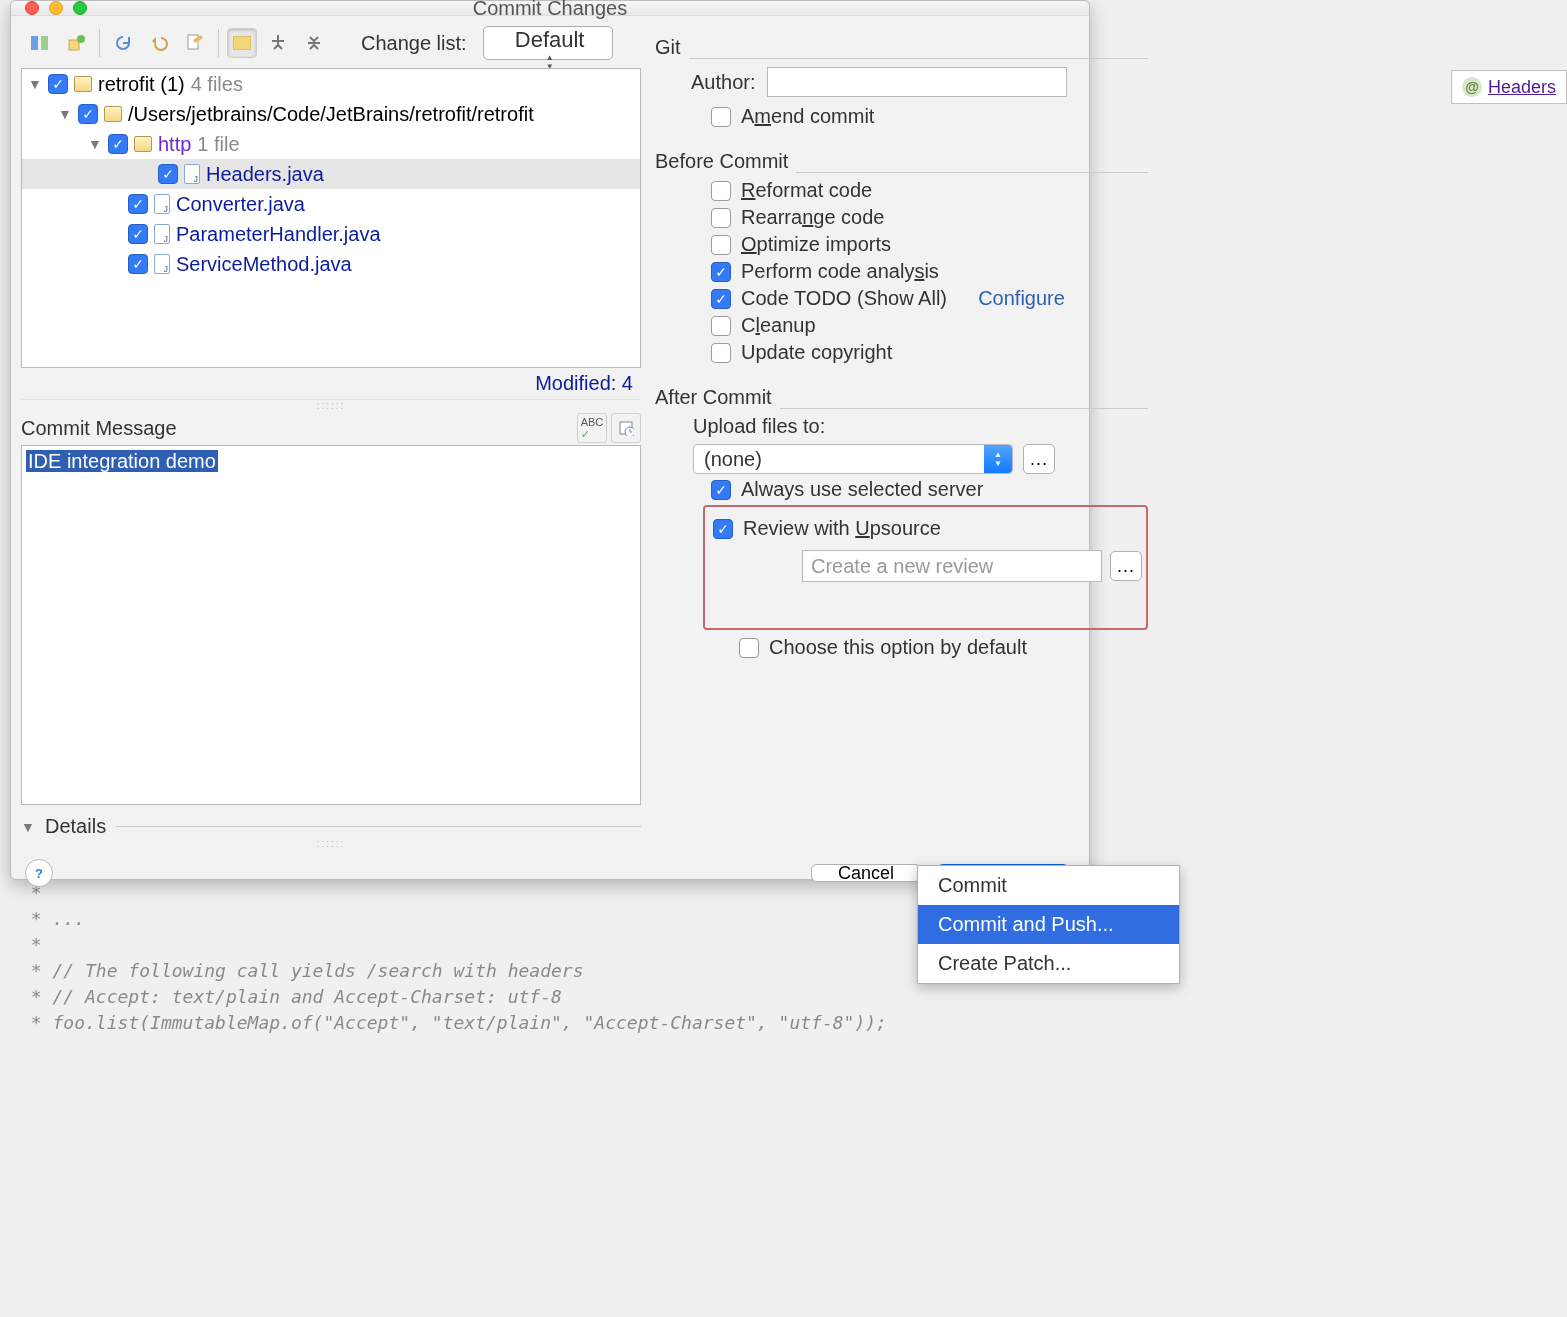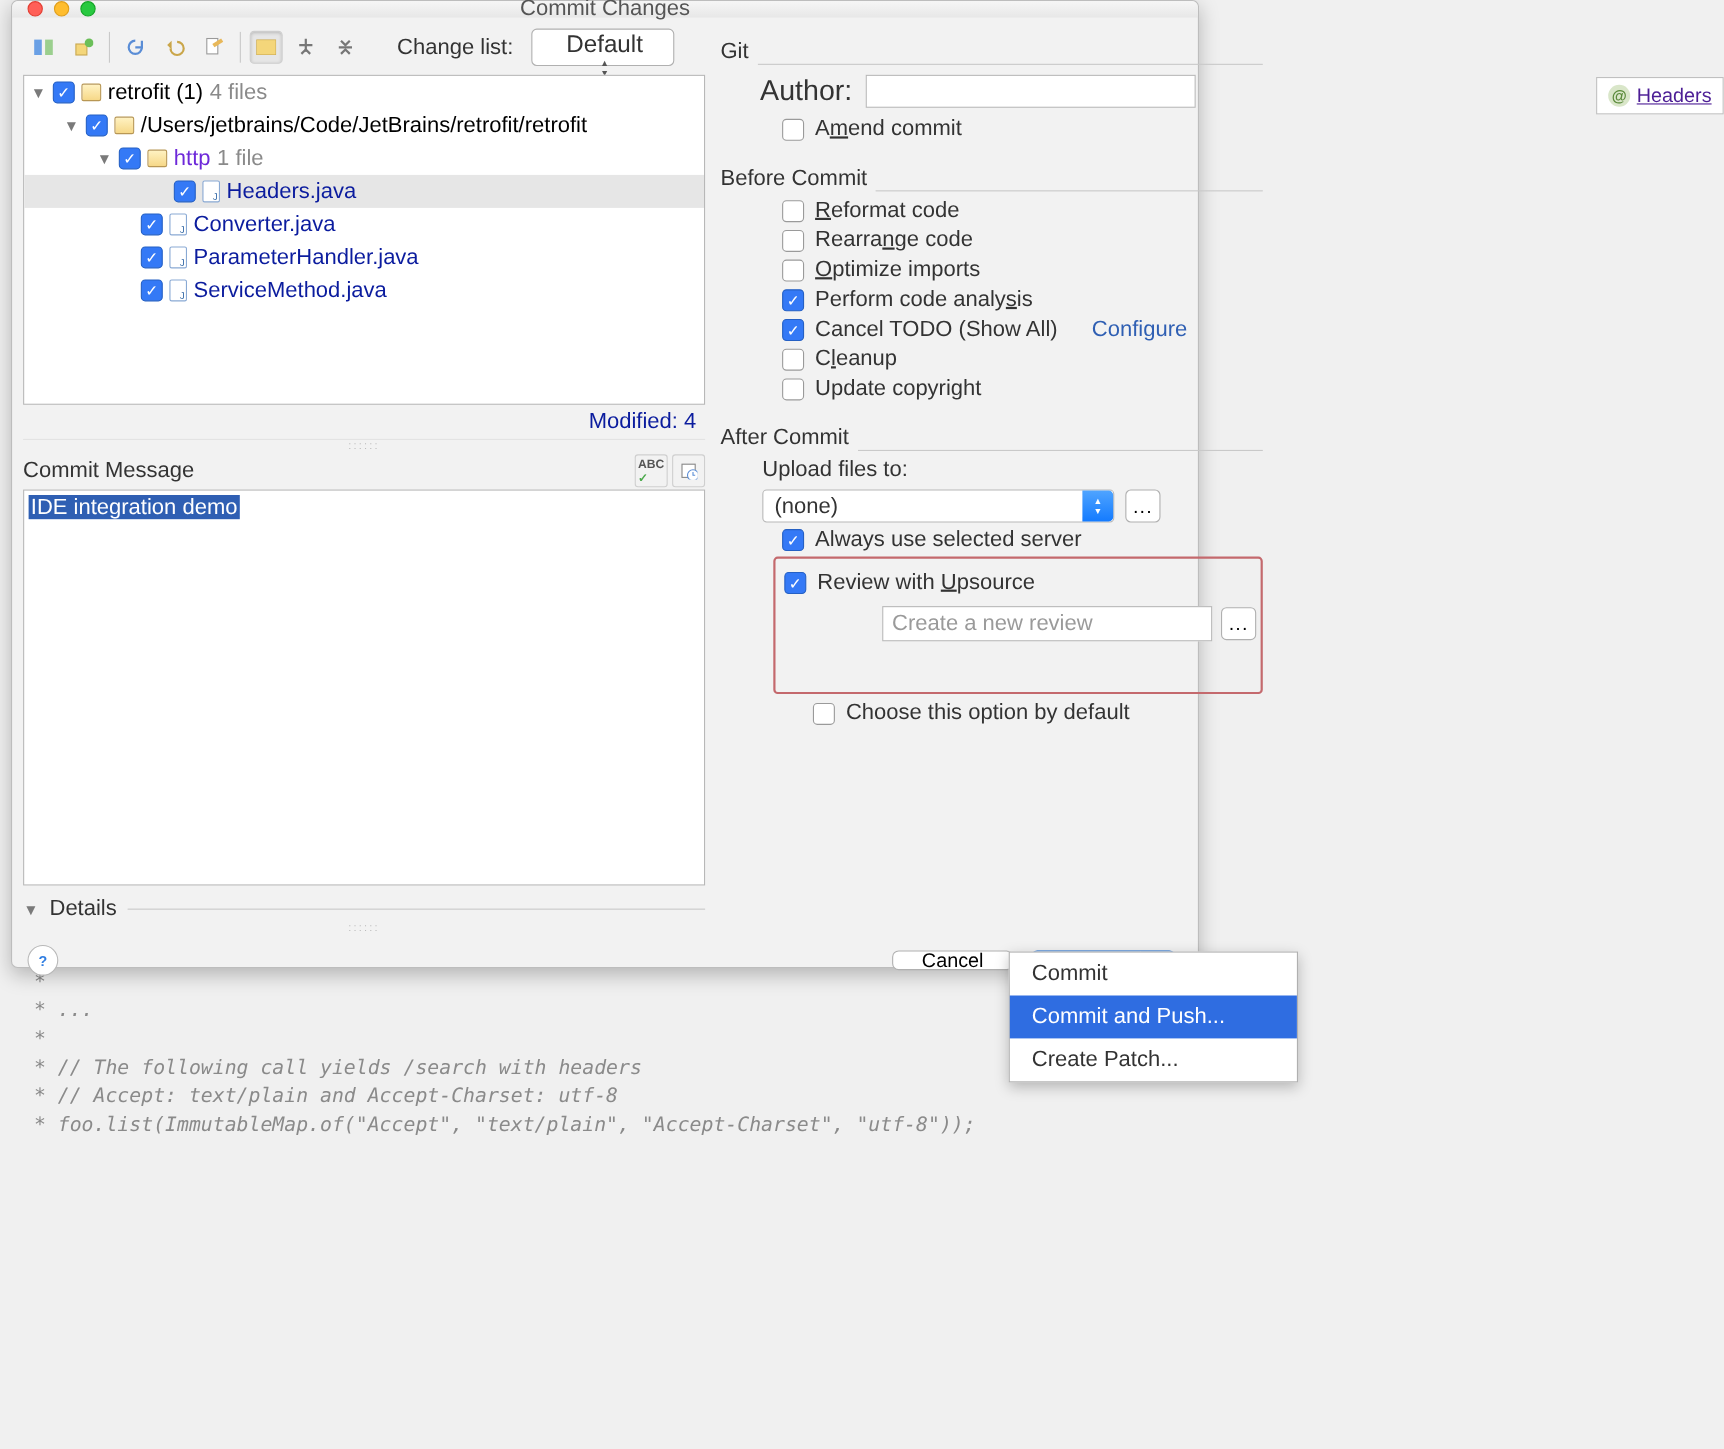--- a/index.html
+++ b/index.html
@@ -90,21 +90,20 @@
   display: flex;
   align-items: center;
   gap: 6px;
   padding: 0 4px;
 }
 .tbtn {
   width: 30px; height: 30px;
   display: inline-flex; align-items: center; justify-content: center;
   border-radius: 4px;
   color: #555;
-  font-weight: bold;
 }
 .tbtn.toggle { background: #e6e6e6; border:1px solid #cdcdcd; box-shadow: inset 0 1px 3px rgba(0,0,0,0.2);}
 .tsep { width:1px; height:28px; background:#c9c9c9; margin:0 2px;}
 .changelist-label { font-size: 20px; color:#333; margin-left: 26px; }
 .changelist-select {
   margin-left: 10px;
   width: 130px; height: 34px;
   background: #fff;
   border:1px solid #b0b0b0;
   border-radius: 5px;
@@ -204,21 +203,21 @@
   background: linear-gradient(#4fa4ff,#147bff);
   border-color:#0d63d0; color:#fff;
   gap:6px;
 }
 .section-hdr {
   display:flex; align-items:flex-end; gap:8px;
   font-size: 20px; color:#333;
   margin-bottom: 6px;
 }
 .section-hdr .sep { flex:1; height:1px; background:#c9c9c9;}
-.field-row { display:flex; align-items:center; gap:12px; margin: 8px 0 8px 36px; font-size:26px;}
+.field-row { display:flex; align-items:center; gap:12px; margin: 8px 0 8px 36px; font-size:20px;}
 .txt-input { background:#fff; border:1px solid #b8b8b8; height:30px; flex:0 0 300px;}
 .check-row { display:flex; align-items:center; gap:10px; margin: 4px 0 4px 56px; font-size:20px;}
 .empty-chk {
   width:20px; height:20px; border-radius:4px;
   background:#fff; border:1px solid #9a9a9a;
 }
 .link { color:#2f5fb3; }
 .select-box {
   background:#fff; border:1px solid #b8b8b8; border-radius:4px;
   height:30px; flex:0 0 320px;
@@ -457,21 +456,21 @@
           <span>Rearra<u>n</u>ge code</span>
         </div>
       <div class="check-row">
           <span class="empty-chk"></span>
           <span><u>O</u>ptimize imports</span>
         </div>
       <div class="check-row">
           <span class="chk">✓</span>
           <span>Perform code analy<u>s</u>is</span>
         </div>
-      <div class="check-row"><span class="chk">✓</span><span>Cancel TODO (Show All)</span>&nbsp;&nbsp;<span class="link">Configure</span></div>
+      <div class="check-row"><span class="chk">✓</span><span>Code TODO (Show All)</span>&nbsp;&nbsp;<span class="link">Configure</span></div>
       <div class="check-row">
           <span class="empty-chk"></span>
           <span>C<u>l</u>eanup</span>
         </div>
       <div class="check-row">
           <span class="empty-chk"></span>
           <span>Update copyright</span>
         </div>
 
       <div class="section-hdr" style="margin-top:22px;">

